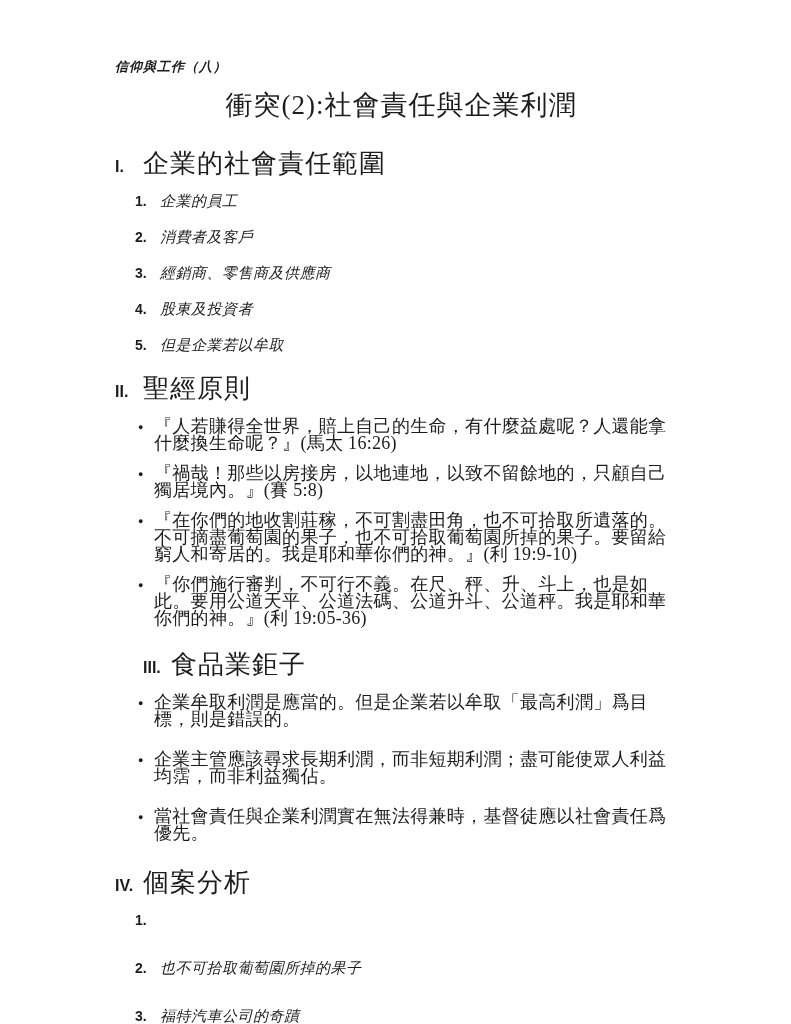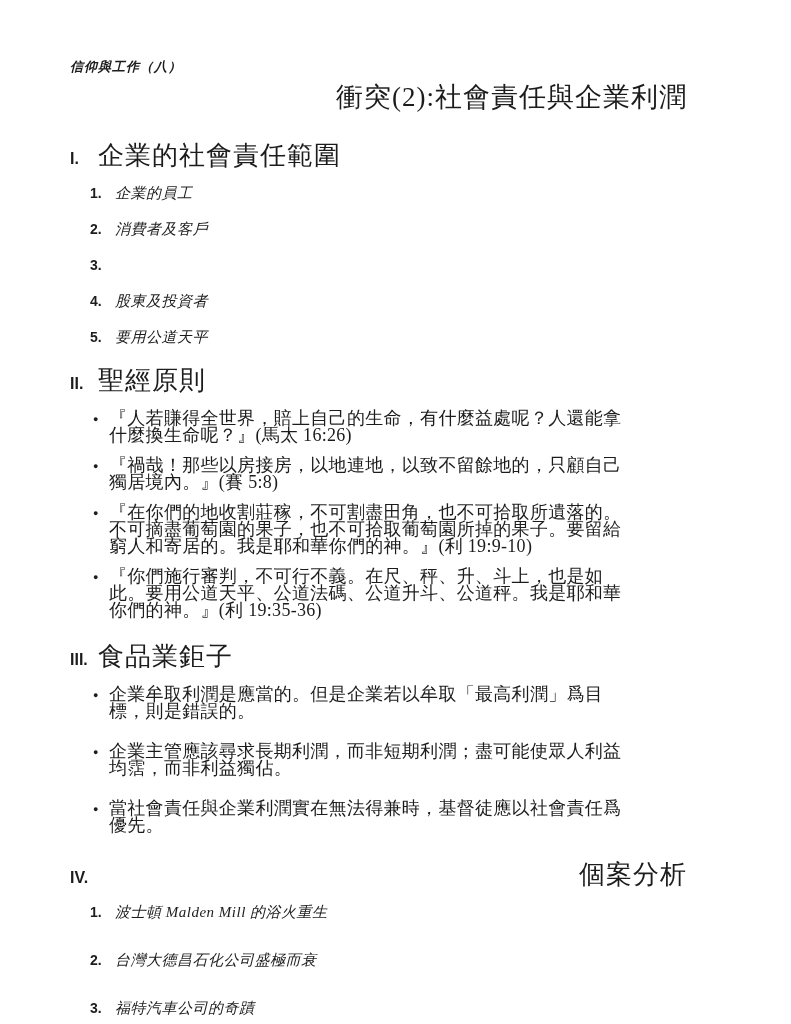--- a/index.html
+++ b/index.html
@@ -8,53 +8,53 @@
     background: #ffffff;
   }
   .page {
     position: relative;
     width: 791px;
     height: 1024px;
     background: #ffffff;
     color: #1c1c1c;
     font-family: "Liberation Serif", serif;
     box-sizing: border-box;
-    padding: 58px 104px 0 70px;
+    padding: 58px 104px 0 115px;
     overflow: hidden;
   }
   .header-note {
     font-style: italic;
     font-weight: bold;
     font-size: 13px;
     letter-spacing: 1px;
   }
   .doc-title {
-    text-align: right;
+    text-align: center;
     font-size: 27px;
     font-weight: normal;
     letter-spacing: 1px;
-    margin-top: 5px;
+    margin-top: 13px;
     line-height: 32px;
   }
   .section { margin: 0; }
   .sec-head {
     display: flex;
     align-items: baseline;
   }
   .sec-num {
     font-family: "Liberation Sans", sans-serif;
     font-weight: bold;
     font-size: 16px;
     width: 28px;
     flex: 0 0 28px;
   }
   .sec-head-1 { margin-top: 25px; }
   .sec-head-2 { }
-  .sec-head-3 { margin-top: 20px; }
-  .sec-head-4 { margin-top: 14px; justify-content: space-between; }
+  .sec-head-3 { margin-top: 20px; margin-left: 28px; }
+  .sec-head-4 { margin-top: 14px; }
   .sec-title {
     font-size: 26px;
     letter-spacing: 1px;
   }
   .num-list { margin-top: 10px; }
   .num-item {
     display: flex;
     align-items: baseline;
     padding-left: 20px;
     font-size: 15px;
@@ -110,28 +110,29 @@
       <div class="num-item">
         <span class="item-num">1.</span>
         <span class="item-text">企業的員工</span>
       </div>
       <div class="num-item">
         <span class="item-num">2.</span>
         <span class="item-text">消費者及客戶</span>
       </div>
       <div class="num-item">
         <span class="item-num">3.</span>
+        <span class="item-text">經銷商、零售商及供應商</span>
       </div>
       <div class="num-item">
         <span class="item-num">4.</span>
         <span class="item-text">股東及投資者</span>
       </div>
       <div class="num-item">
         <span class="item-num">5.</span>
-        <span class="item-text">要用公道天平</span>
+        <span class="item-text">但是企業若以牟取</span>
       </div>
     </div>
   </div>
 
   <div class="section">
     <div class="sec-head sec-head-2">
       <span class="sec-num">II.</span>
       <span class="sec-title">聖經原則</span>
     </div>
     <div class="bullet-list">
@@ -142,21 +143,21 @@
       <div class="bullet-item">
         <span class="bullet-glyph">●</span>
         <span class="bullet-text">『禍哉！那些以房接房，以地連地，以致不留餘地的，只顧自己獨居境內。』(賽 5:8)</span>
       </div>
       <div class="bullet-item">
         <span class="bullet-glyph">●</span>
         <span class="bullet-text">『在你們的地收割莊稼，不可割盡田角，也不可拾取所遺落的。不可摘盡葡萄園的果子，也不可拾取葡萄園所掉的果子。要留給窮人和寄居的。我是耶和華你們的神。』(利 19:9-10)</span>
       </div>
       <div class="bullet-item">
         <span class="bullet-glyph">●</span>
-        <span class="bullet-text">『你們施行審判，不可行不義。在尺、秤、升、斗上，也是如此。要用公道天平、公道法碼、公道升斗、公道秤。我是耶和華你們的神。』(利 19:35-36)</span>
+        <span class="bullet-text">『你們施行審判，不可行不義。在尺、秤、升、斗上，也是如此。要用公道天平、公道法碼、公道升斗、公道秤。我是耶和華你們的神。』(利 19:05-36)</span>
       </div>
     </div>
   </div>
 
   <div class="section">
     <div class="sec-head sec-head-3">
       <span class="sec-num">III.</span>
       <span class="sec-title">食品業鉅子</span>
     </div>
     <div class="bullet-list list-3">
@@ -176,25 +177,24 @@
   </div>
 
   <div class="section">
     <div class="sec-head sec-head-4">
       <span class="sec-num">IV.</span>
       <span class="sec-title">個案分析</span>
     </div>
     <div class="num-list list-4">
       <div class="num-item">
         <span class="item-num">1.</span>
-        <span class="item-text">波士頓 Malden Mill  的浴火重生</span>
       </div>
       <div class="num-item">
         <span class="item-num">2.</span>
-        <span class="item-text">台灣大德昌石化公司盛極而衰</span>
+        <span class="item-text">也不可拾取葡萄園所掉的果子</span>
       </div>
       <div class="num-item">
         <span class="item-num">3.</span>
         <span class="item-text">福特汽車公司的奇蹟</span>
       </div>
       <div class="num-item">
         <span class="item-num">4.</span>
         <span class="item-text">食品業鉅子 Heinz</span>
       </div>
     </div>

